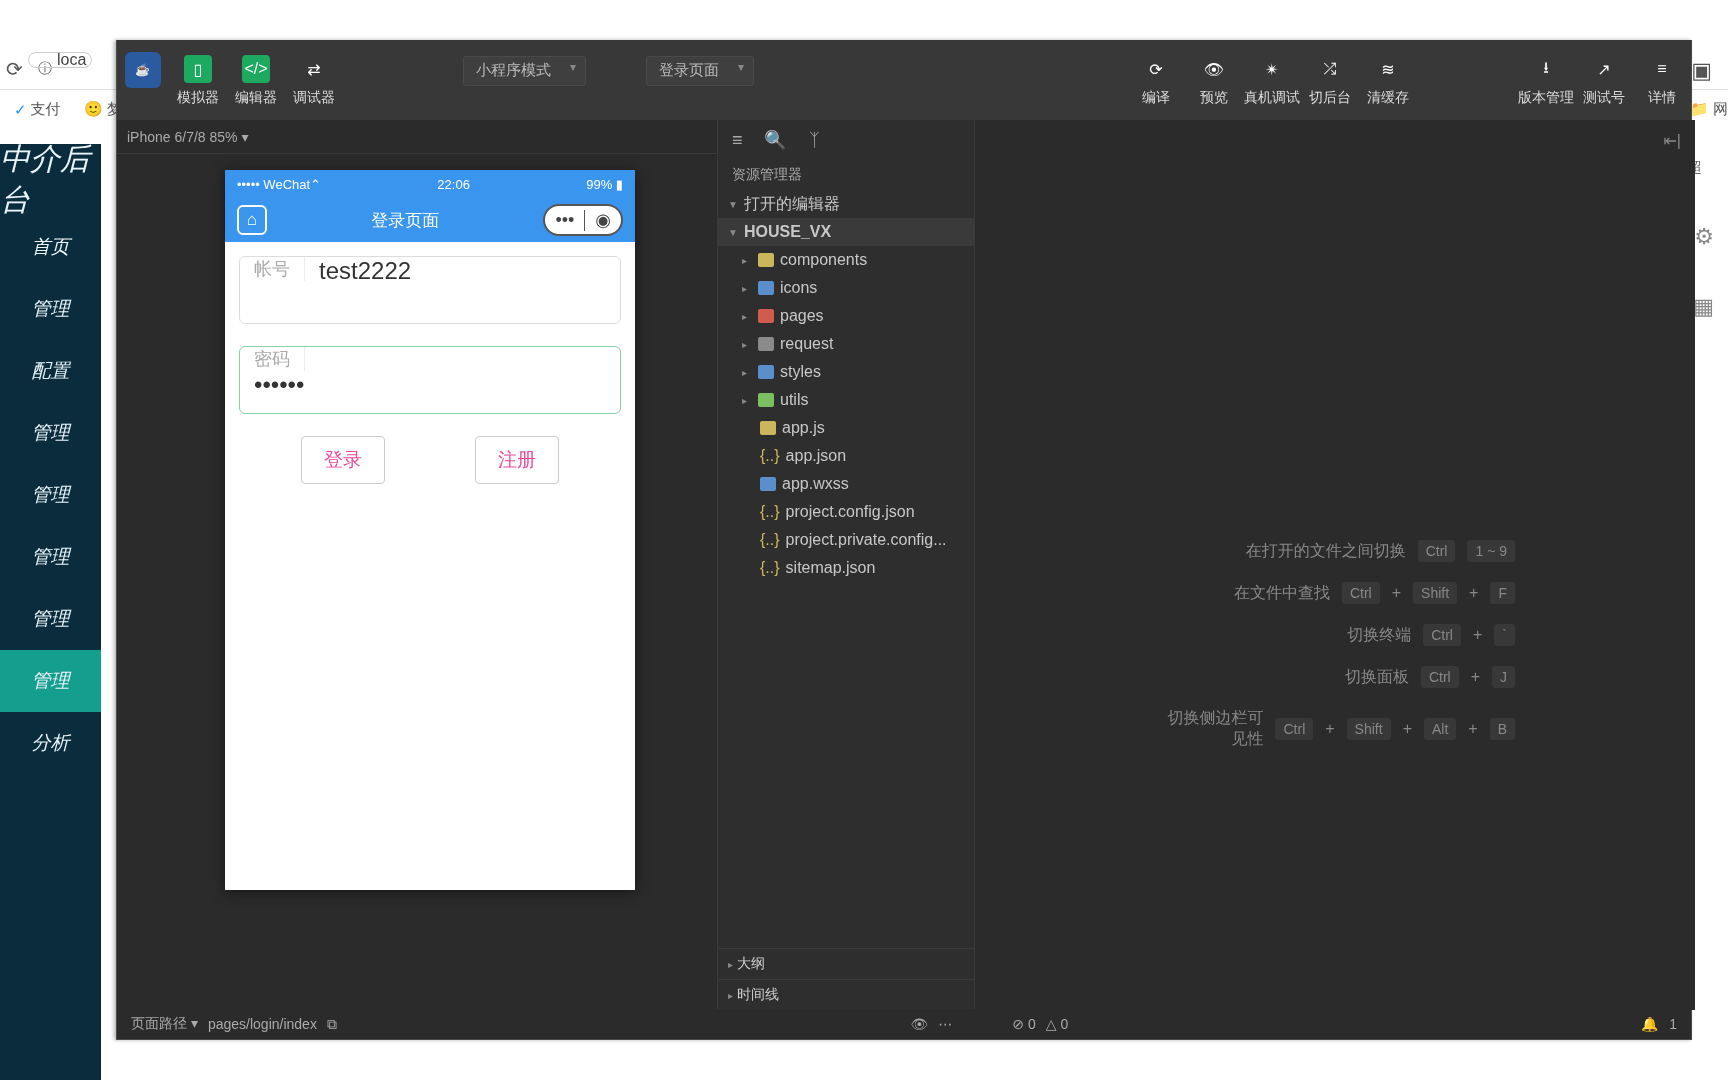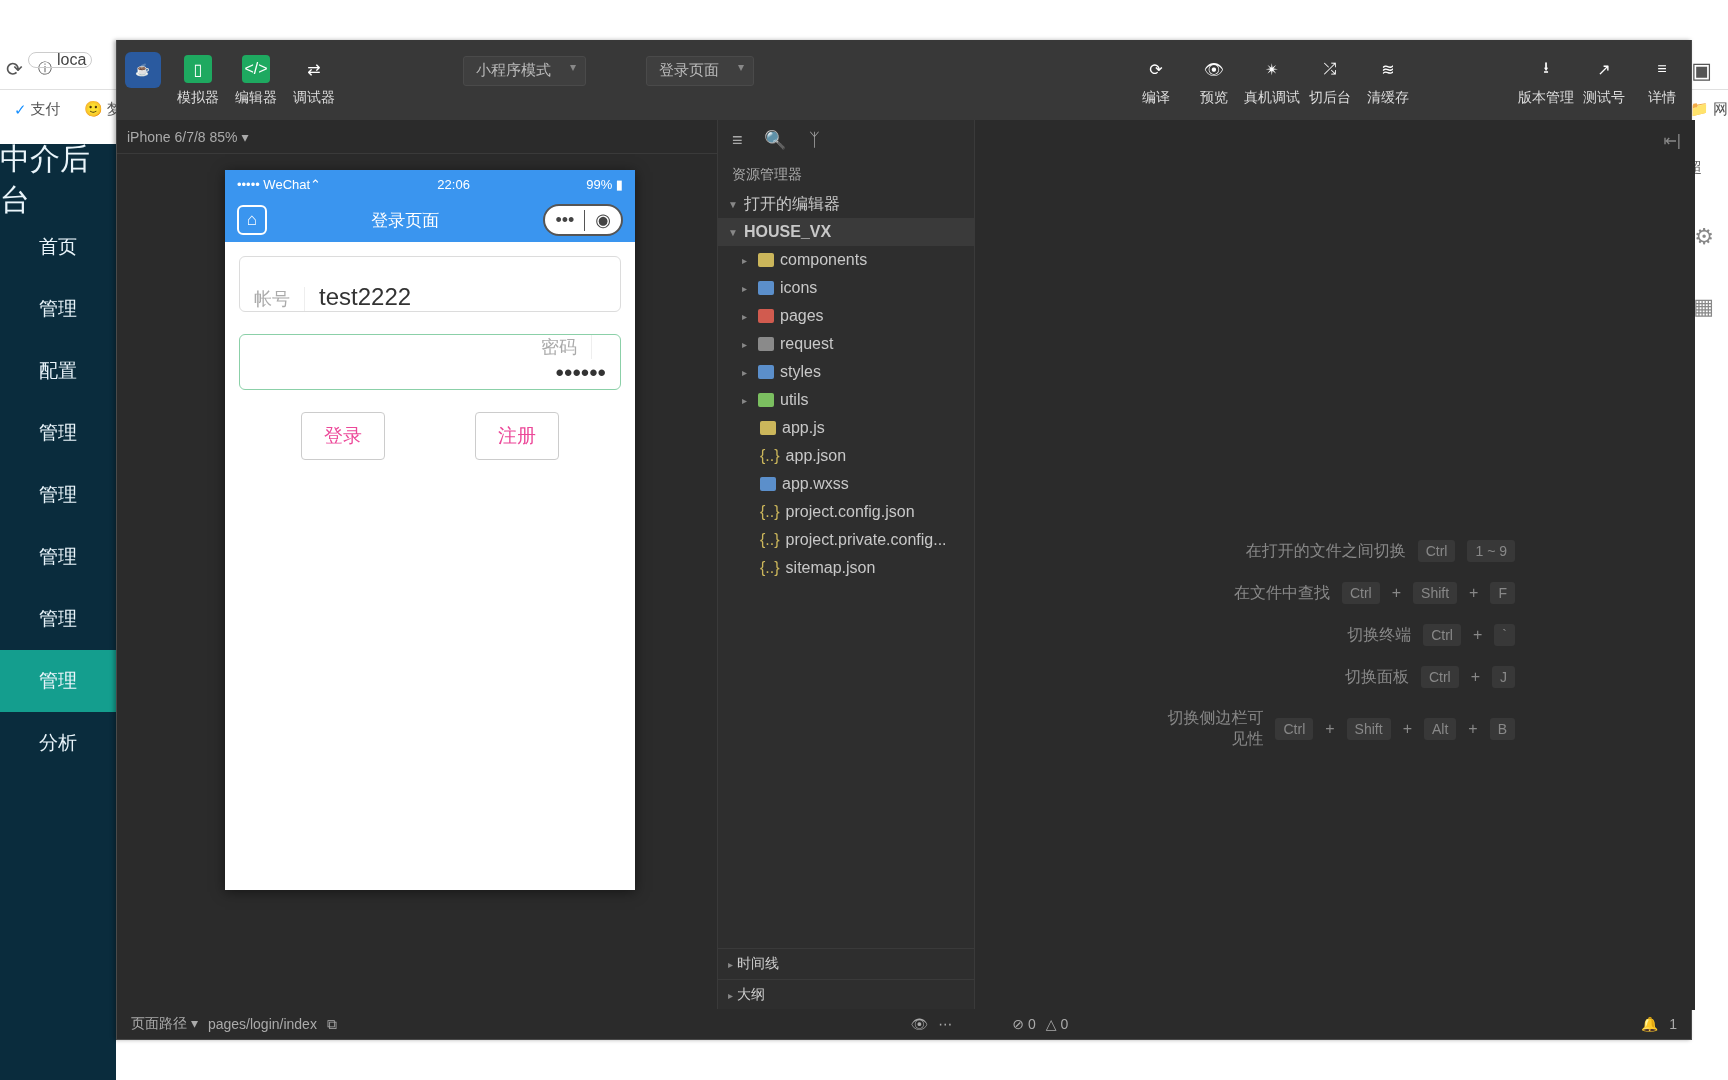--- a/index.html
+++ b/index.html
@@ -11,21 +11,21 @@
 .reload-icon{position:absolute;left:6px;top:57px;font-size:20px;color:#555;}
 .addr{position:absolute;left:28px;top:52px;width:64px;height:16px;display:flex;align-items:center;border:1px solid #ccc;border-radius:18px;padding-left:12px;color:#444;font-size:16px;}
 .addr-icon{position:absolute;left:38px;top:60px;font-size:14px;color:#555;}
 .bm1{position:absolute;left:0;top:100px;font-size:15px;color:#555;display:flex;gap:4px;align-items:center;}
 .bm2{position:absolute;left:64px;top:100px;font-size:15px;color:#555;}
 .star-right{position:absolute;right:56px;top:56px;font-size:26px;color:#555;}
 .sq-right{position:absolute;right:16px;top:58px;font-size:22px;color:#555;}
 .user-btn{position:absolute;right:22px;top:156px;background:#fff;border-radius:4px;padding:2px 4px;font-size:15px;color:#666;}
 .gear-right{position:absolute;right:14px;top:224px;font-size:22px;color:#888;}
 .grid-right{position:absolute;right:14px;top:294px;font-size:22px;color:#888;}
-.admin-sidebar{position:absolute;left:0;top:144px;width:116px;height:936px;background:#0a2c3d;}
+.admin-sidebar{position:absolute;left:0;top:144px;width:101px;height:936px;background:#0a2c3d;font-style:italic;}
 .admin-item{height:62px;display:flex;align-items:center;justify-content:center;color:#eaf5fb;font-size:19px;}
 .admin-item:first-child{height:72px;font-size:30px;font-weight:500;}
 .admin-item.active{background:#149e8e;}
 
 
 .devwin{position:absolute;left:116px;top:40px;width:1576px;height:1000px;background:#2b2b2b;color:#ccc;border:1px solid #4a4a4a;border-top:none;box-shadow:-2px 0 4px rgba(0,0,0,.3);}
 .titlebar{height:80px;background:#383838;display:flex;align-items:flex-start;padding-top:8px;position:relative;}
 .logo{width:36px;height:36px;background:#2a5a9f;border-radius:6px;margin:4px 8px 0 8px;display:flex;align-items:center;justify-content:center;color:#fff;font-size:12px;}
 .tb-btn{width:58px;height:66px;display:flex;flex-direction:column;align-items:center;justify-content:center;gap:6px;font-size:14px;color:#ddd;cursor:pointer;}
 .tb-btn .icon{width:28px;height:28px;border-radius:4px;display:flex;align-items:center;justify-content:center;font-size:16px;color:#fff;}
@@ -42,21 +42,21 @@
 
 .sim-area{position:absolute;left:0;top:114px;width:600px;height:830px;background:#2b2b2b;}
 .phone{position:absolute;left:108px;top:16px;width:410px;height:720px;background:#fff;box-shadow:0 2px 12px rgba(0,0,0,.5);}
 .ph-status{height:28px;background:#3a95ef;color:#fff;display:flex;justify-content:space-between;align-items:center;padding:12px 12px;font-size:13px;}
 .ph-nav{height:44px;background:#3a95ef;display:flex;align-items:center;justify-content:space-between;padding:0 12px;color:#fff;font-size:17px;}
 .cap{border:2px solid #555;border-radius:18px;display:flex;align-items:center;height:32px;overflow:hidden;}
 .cap span{padding:0 10px;font-size:18px;color:#444;}
 .cap span:first-child{border-right:1px solid #555;}
 .home-ic{width:30px;height:30px;border:2px solid #fff;border-radius:6px;display:flex;align-items:center;justify-content:center;}
 .ph-body{padding:14px;}
-.field{display:flex;align-items:flex-end;border:1px solid #dcdcdc;border-radius:6px;height:56px;padding:0 14px;margin-bottom:22px;background:#fff;}
+.field{display:flex;align-items:flex-start;border:1px solid #dcdcdc;border-radius:6px;height:68px;padding:0 14px;margin-bottom:22px;background:#fff;}
 .field.focus{border:1px solid #8bd0a8;flex-direction:column;}
 .field-l{color:#aaa;font-size:18px;padding-right:14px;border-right:1px solid #eee;margin-right:14px;}
 .field-v{font-size:24px;color:#333;}
 .btn-row{display:flex;gap:90px;justify-content:center;margin-top:6px;}
 .btn{border:1px solid #ccc;border-radius:4px;padding:10px 22px;font-size:19px;background:#fff;color:#ec4899;cursor:pointer;}
 
 
 .explorer{position:absolute;left:600px;top:80px;width:258px;height:890px;background:#2e2e2e;border-left:1px solid #3a3a3a;border-right:1px solid #3a3a3a;}
 .exp-top{height:40px;display:flex;align-items:center;gap:22px;padding-left:14px;color:#aaa;font-size:18px;}
 .exp-title{font-size:14px;color:#aaa;padding:6px 14px;}
@@ -285,22 +285,22 @@
         <div class="row ind2">
             <span class="js">{..}</span>
             <span>project.private.config...</span>
           </div>
         <div class="row ind2">
             <span class="js">{..}</span>
             <span>sitemap.json</span>
           </div>
       </div>
       <div class="exp-bottom">
+        <div class="row" style="padding:6px 10px;"><span class="caret">▸</span> <span>大纲</span></div>
         <div class="row" style="padding:6px 10px;"><span class="caret">▸</span> <span>时间线</span></div>
-        <div class="row" style="padding:6px 10px;"><span class="caret">▸</span> <span>大纲</span></div>
       </div>
     </div>
 
     <div class="editor">
       <div class="ed-top">
           <span>⇤|</span>
         </div>
       <div class="shortcuts">
         <div class="sc-row">
             <span>在打开的文件之间切换</span>

